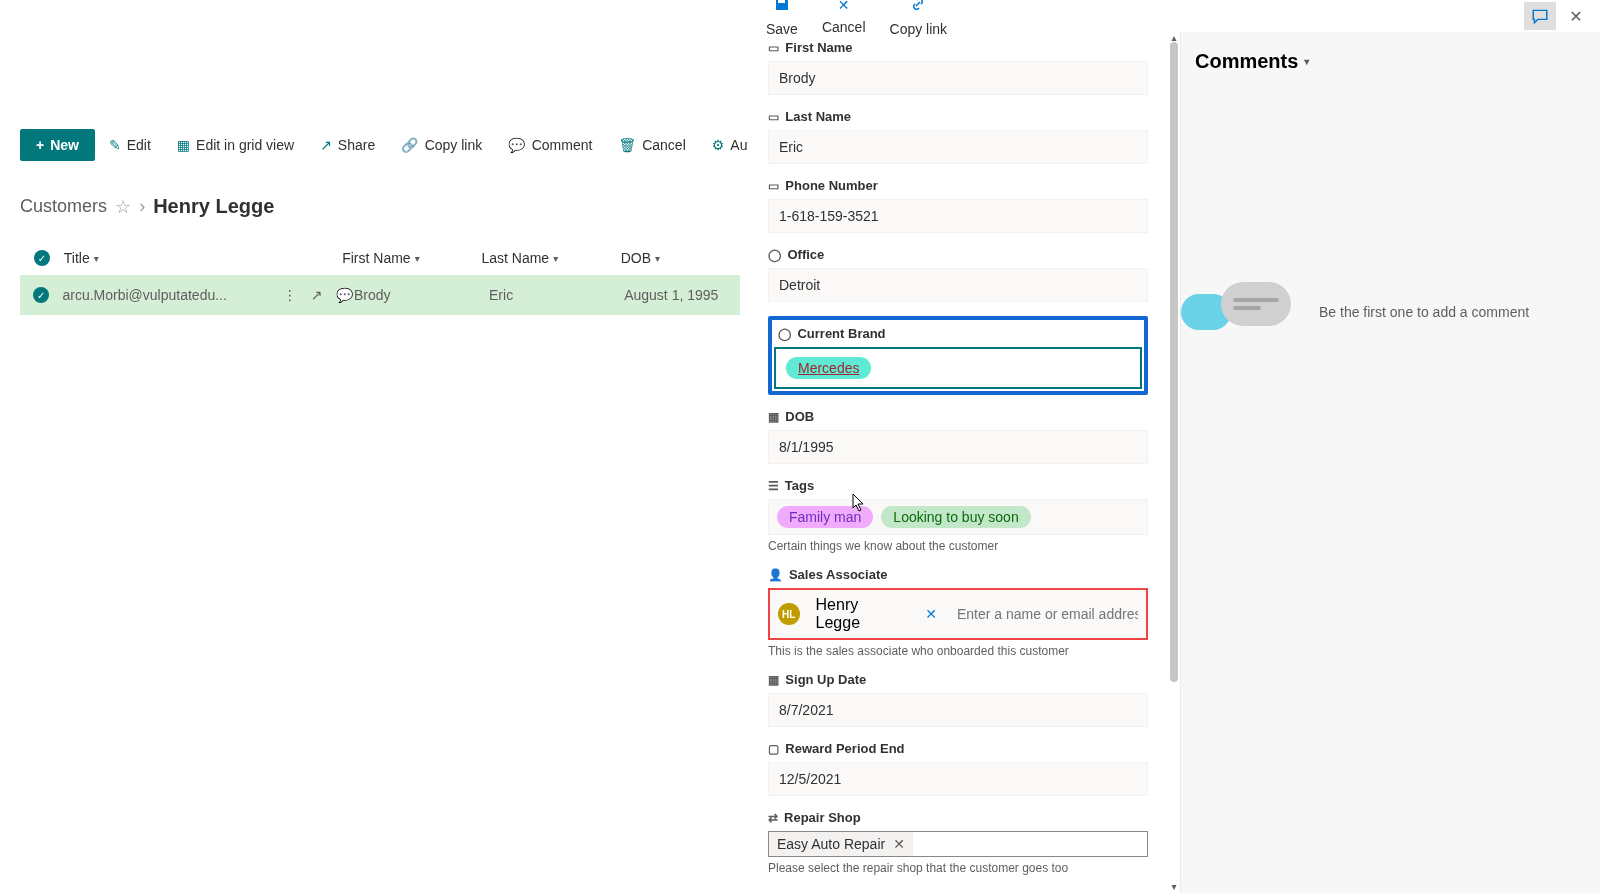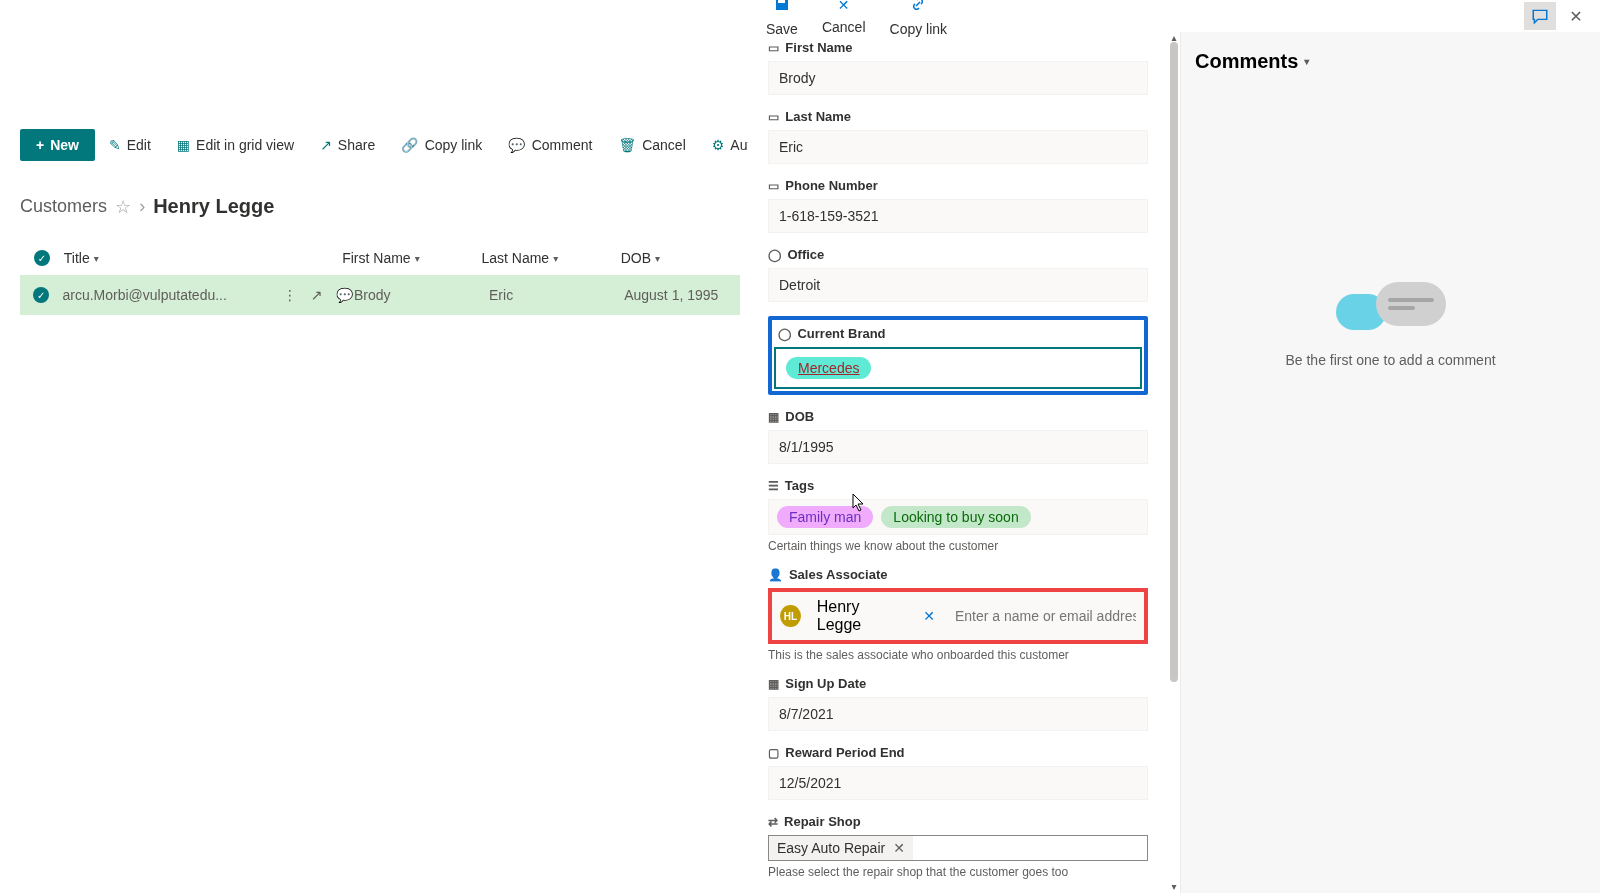--- a/index.html
+++ b/index.html
@@ -101,21 +101,21 @@
 .highlight-wrap .field-value-plain { border: 2px solid #03787c; background: #fff; display: flex; align-items: center; }
 .pill { display: inline-block; padding: 3px 12px; border-radius: 12px; font-size: 14px; }
 .pill-red { background: #5eead4; color: #a4262c; text-decoration: underline; }
 .pill-purple { background: #f0abfc; color: #6b2fbf; }
 .pill-green { background: #c3e8c9; color: #0b6a0b; }
 .tags-row { display: flex; gap: 8px; padding: 6px 8px; background: #faf9f8; border: 1px solid #f3f2f1; }
 .help-text { font-size: 12px; color: #605e5c; margin-top: 4px; }
 
 .people-row {
   display: flex; align-items: center; gap: 16px; padding: 6px 8px;
-  background: #faf9f8; border: 4px solid #ef4444;
+  background: #faf9f8; border: 2px solid #ef4444;
 }
 .avatar {
   width: 22px; height: 22px; border-radius: 50%; background: #c19c00;
   color: #fff; font-size: 10px; display: flex; align-items: center; justify-content: center; font-weight: 600;
 }
 .people-row input {
   border: none; background: transparent; font-size: 14px; flex: 1; outline: none; color: #605e5c;
 }
 .remove-x { color: #0078d4; cursor: pointer; font-size: 14px; padding: 0 4px; }
 
@@ -132,21 +132,21 @@
 .comments-pane {
   position: absolute; top: 32px; left: 1180px; right: 0; bottom: 0;
   background: #f7f7f7; border-left: 1px solid #edebe9; padding: 18px 14px;
 }
 .comments-title { font-size: 20px; font-weight: 600; margin-bottom: 12px; display: flex; align-items: center; gap: 6px; }
 .comments-input {
   width: 100%; border: 1px solid #8a8886; padding: 7px 10px; font-size: 14px; background: #fff;
 }
 .comments-empty {
   position: absolute; top: 250px; left: 0; right: 0;
-  display: flex; flex-direction: column; align-items: center; gap: 10px;
+  display: flex; align-items: center; gap: 28px;
 }
 .bubble-illus { position: relative; width: 110px; height: 60px; }
 .bub1 { position: absolute; left: 0; top: 12px; width: 50px; height: 36px; background: #69d2e7; border-radius: 18px; }
 .bub2 { position: absolute; right: 0; top: 0; width: 70px; height: 44px; background: #d0d0d0; border-radius: 22px; display:flex; flex-direction:column; justify-content:center; gap:4px; padding:0 12px;}
 .bub2 .line{ height:4px; background:#a6a6a6; border-radius:2px;}
 .comments-empty-text { font-size: 14px; color: #605e5c; }
 
 .cursor-arrow {
   position: absolute; top: 493px; left: 852px; width: 14px; height: 20px; z-index: 50;
   pointer-events: none;

